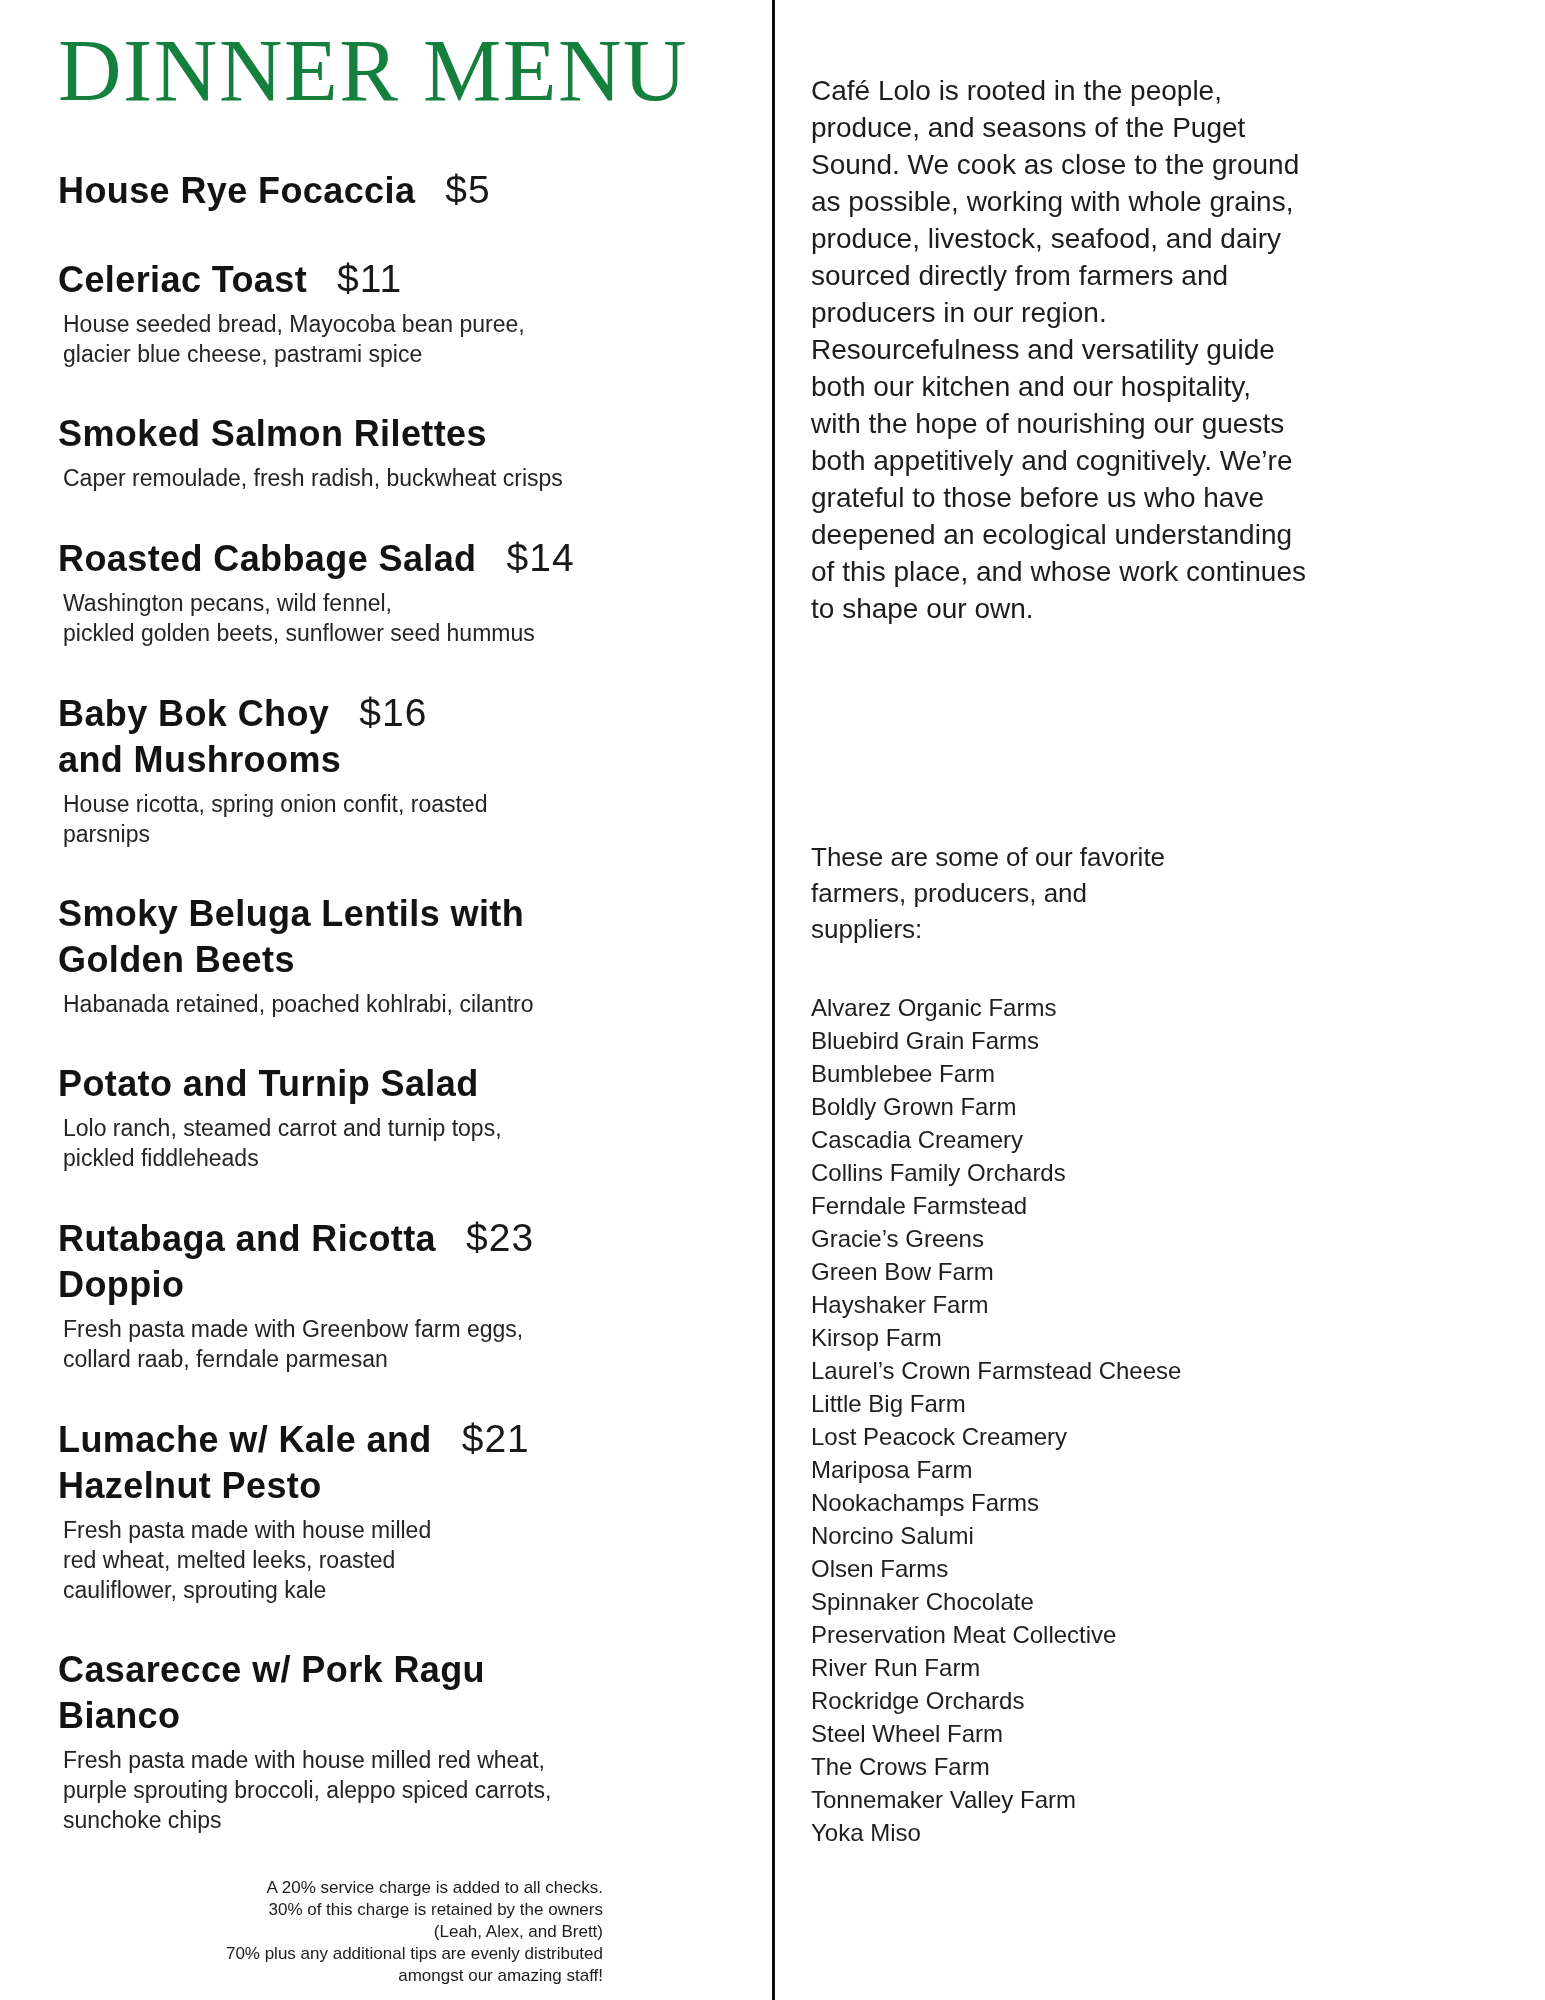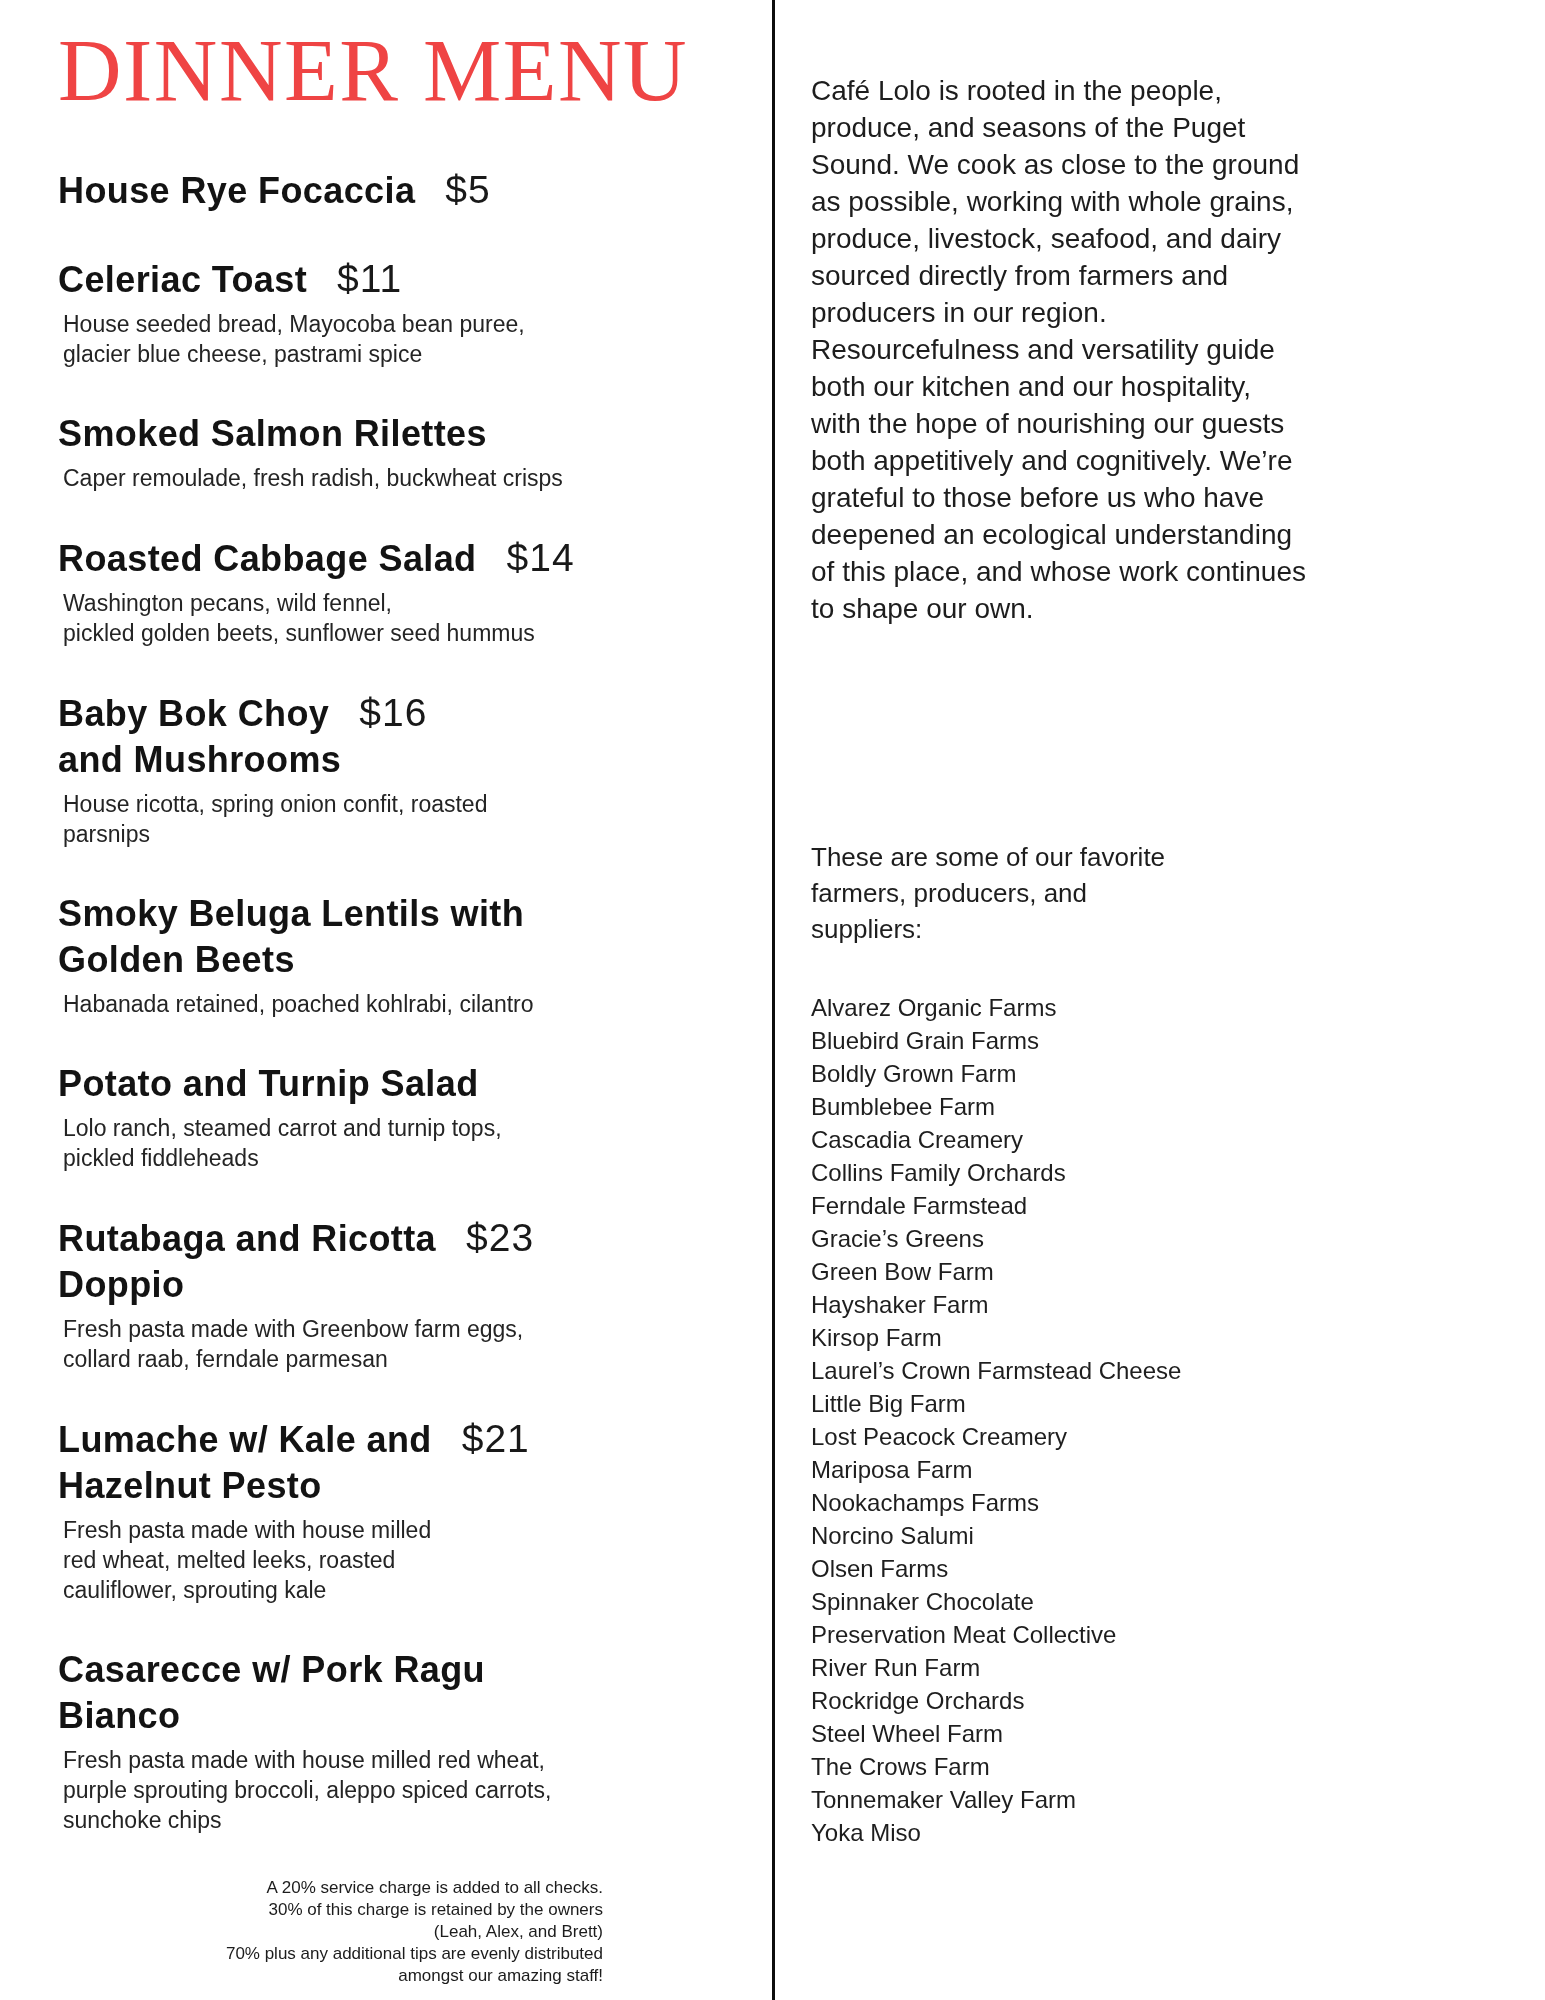--- a/index.html
+++ b/index.html
@@ -19,21 +19,21 @@
     left: 0; top: 0;
     width: 772px; height: 100%;
     padding: 22px 30px 0 58px;
   }
   .menu-title {
     font-family: "Liberation Serif", serif;
     font-weight: normal;
     font-size: 88px;
     line-height: 97px;
     letter-spacing: 1.5px;
-    color: #ef4444;
+    color: #15803d;
     white-space: nowrap;
     margin-bottom: 48px;
   }
   .menu-item { margin-bottom: 42px; }
   .item-title {
     font-size: 36px;
     font-weight: bold;
     line-height: 46px;
     letter-spacing: 0.4px;
     color: #131313;
@@ -183,22 +183,22 @@
 of this place, and whose work continues
 to shape our own.</p>
 
     <p class="suppliers-intro">These are some of our favorite
 farmers, producers, and
 suppliers:</p>
 
     <div class="suppliers-list">
         <div class="supplier-item">Alvarez Organic Farms</div>
         <div class="supplier-item">Bluebird Grain Farms</div>
+        <div class="supplier-item">Bumblebee Farm</div>
         <div class="supplier-item">Boldly Grown Farm</div>
-        <div class="supplier-item">Bumblebee Farm</div>
         <div class="supplier-item">Cascadia Creamery</div>
         <div class="supplier-item">Collins Family Orchards</div>
         <div class="supplier-item">Ferndale Farmstead</div>
         <div class="supplier-item">Gracie’s Greens</div>
         <div class="supplier-item">Green Bow Farm</div>
         <div class="supplier-item">Hayshaker Farm</div>
         <div class="supplier-item">Kirsop Farm</div>
         <div class="supplier-item">Laurel’s Crown Farmstead Cheese</div>
         <div class="supplier-item">Little Big Farm</div>
         <div class="supplier-item">Lost Peacock Creamery</div>

